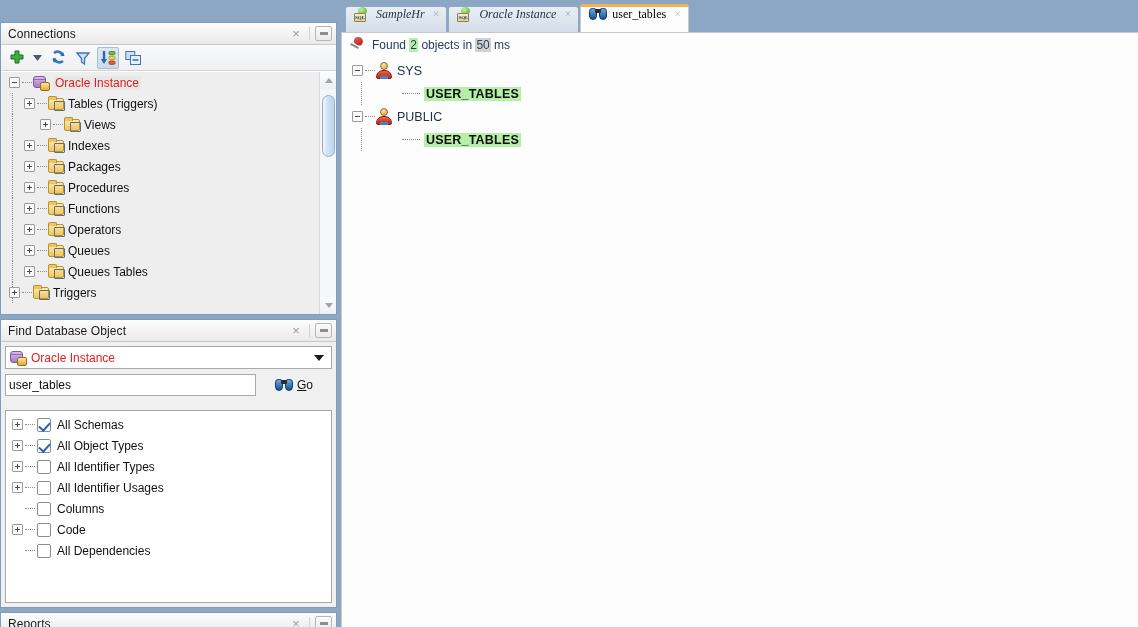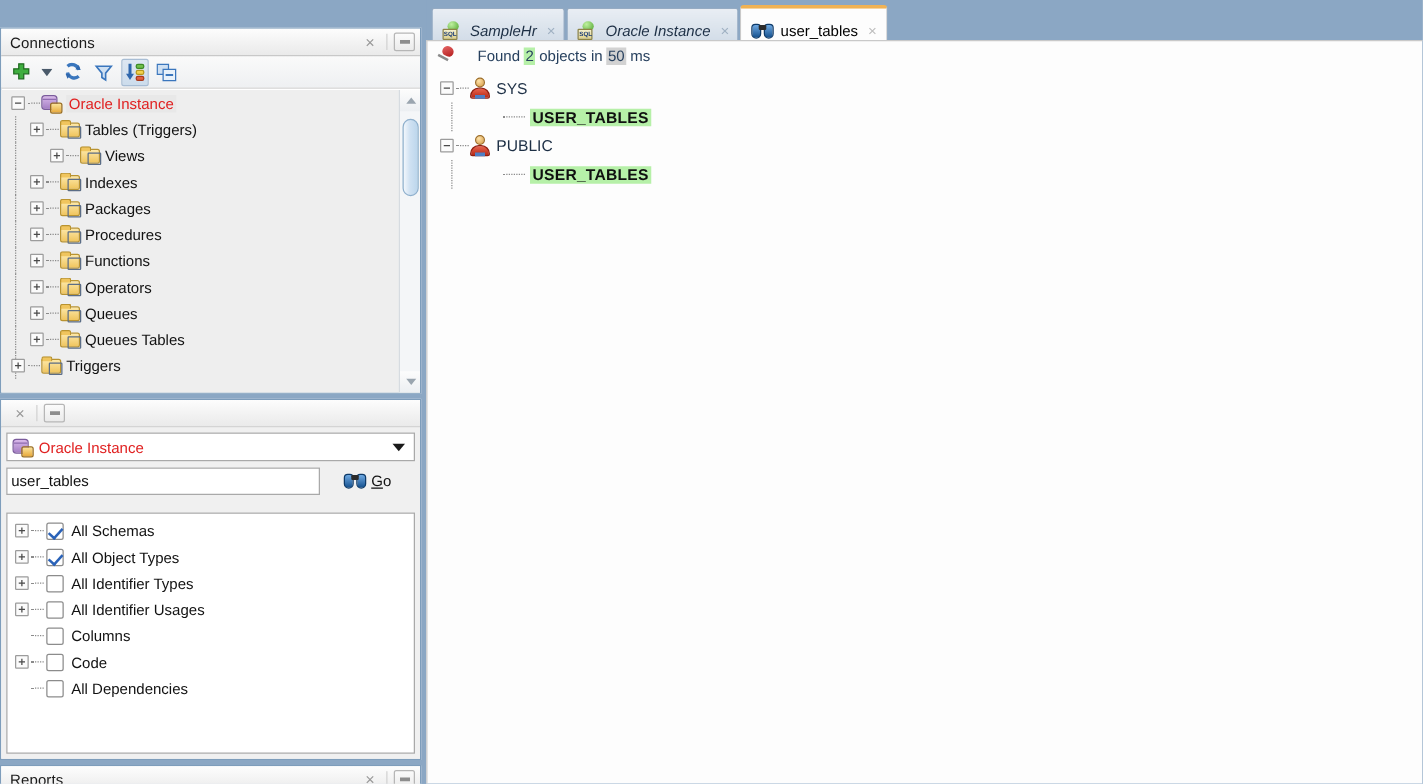--- a/index.html
+++ b/index.html
@@ -137,25 +137,25 @@
   
   #panel-reports { top: 596px; height: 31px; border-bottom: none; }
 
   
   #main {
     position: absolute; left: 341px; top: 0; width: 797px; height: 627px;
     background: #8ba7c4;
   }
   .tabbar { height: 32px; position: relative; display: flex; align-items: flex-end; padding-left: 4px; }
   .tab {
-    height: 26px; display: flex; align-items: flex-end; gap: 5px;
+    height: 26px; display: flex; align-items: flex-start; gap: 5px;
     padding: 0 7px 0 8px; margin-right: 1px; font-size: 12px;
     border-radius: 3px 3px 0 0;
     background: linear-gradient(to bottom,#e9eef4,#d3dde8);
-    border: 1px solid #93a9c1; border-bottom: none; color: #1d2f45;
+    border: 1px solid #93a9c1; border-bottom: none; color: #1d2f45; font-family: Liberation Serif, serif;
   }
   .tab .tname { font-style: italic; }
   .tab.active {
     background: #fdfdfd; border-color: #c9c9c9; border-top: 3px solid #f0b254;
     height: 28px; color: #000;
   }
   .tab.active .tname { font-style: normal; }
   .tab-x { color: #9fb0c2; font-size: 12px; margin-left: 3px; }
   .tab.active .tab-x { color: #bdbdbd; }
 
@@ -169,21 +169,21 @@
   .binoc { width: 18px; height: 14px; position: relative; flex: 0 0 18px; }
   .binoc .lens { position: absolute; top: 1px; width: 8px; height: 12px; border-radius: 4px 4px 5px 5px;
                  background: linear-gradient(to bottom,#6fa9e2,#15518f); border: 1px solid #0d3a69; }
   .binoc .lens.l { left: 0; } .binoc .lens.r { right: 0; }
   .binoc .brg { position: absolute; left: 6px; top: 2px; width: 6px; height: 4px; background: #2b2b2b; border-radius:1px; }
 
   .content {
     position: absolute; left: 0; top: 32px; right: 0; bottom: 0;
     background: #fdfdfd; border-left: 1px solid #c9c9c9; border-top: 1px solid #c9c9c9;
   }
-  .statusline { display: flex; align-items: center; height: 24px; padding-left: 7px; gap: 16px; }
+  .statusline { display: flex; align-items: center; height: 24px; padding-left: 7px; gap: 6px; }
   .pin { width: 17px; height: 16px; position: relative; flex: 0 0 17px; }
   .pin .head { position: absolute; left: 5px; top: 0; width: 9px; height: 8px; border-radius: 50% 50% 40% 40%;
                background: linear-gradient(135deg,#e86a6a,#b11919); transform: rotate(25deg); }
   .pin .nee { position: absolute; left: 1px; top: 8px; width: 9px; height: 2px; background: #8a8a8a;
               transform: rotate(28deg); }
   .stext { font-size: 12px; color: #27405e; }
   .hl-green { background: #b6f0a8; padding: 0 1px; }
   .hl-gray { background: #d2d2d2; padding: 0 1px; }
 
   .rtree { padding: 2px 0 0 8px; position: relative; }
@@ -422,20 +422,21 @@
           <div class="sb-thumb"></div>
           <div class="sb-arrow bot">
               <u></u>
             </div>
         </div>
       </div>
     </div>
 
     <div class="panel" id="panel-find">
       <div class="panel-header">
+        <div class="panel-title">Find Database Object</div>
         <div class="hdr-btns">
           <div class="hdr-x">×</div>
           <div class="hdr-sep"></div>
           <div class="hdr-min">
               <i></i>
             </div>
         </div>
       </div>
 
       <div class="find-body">

